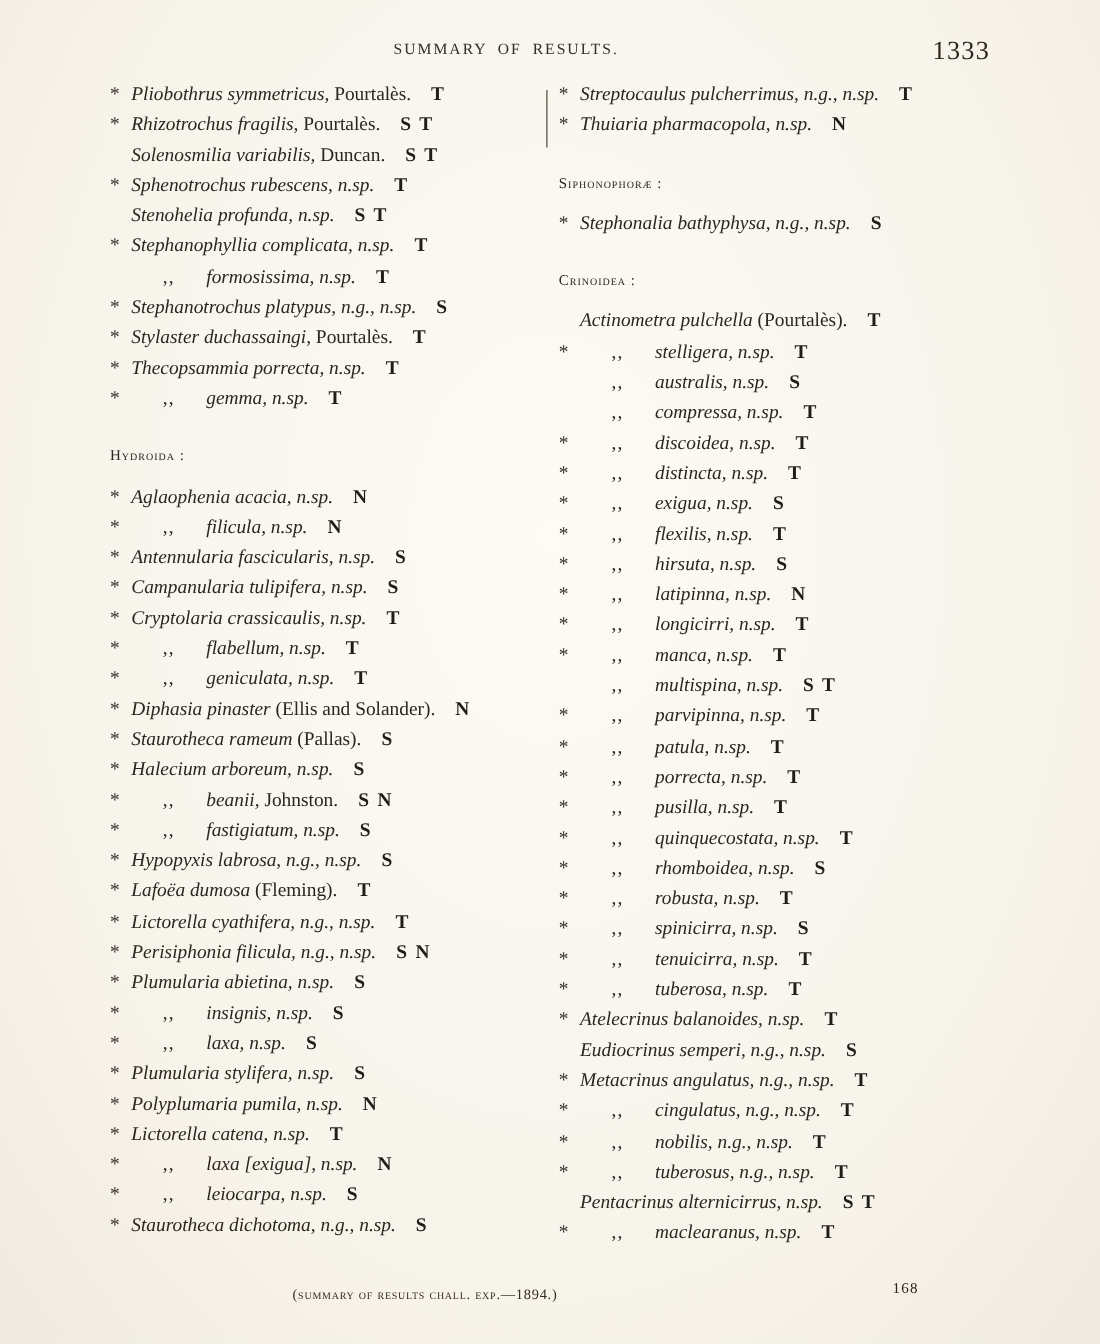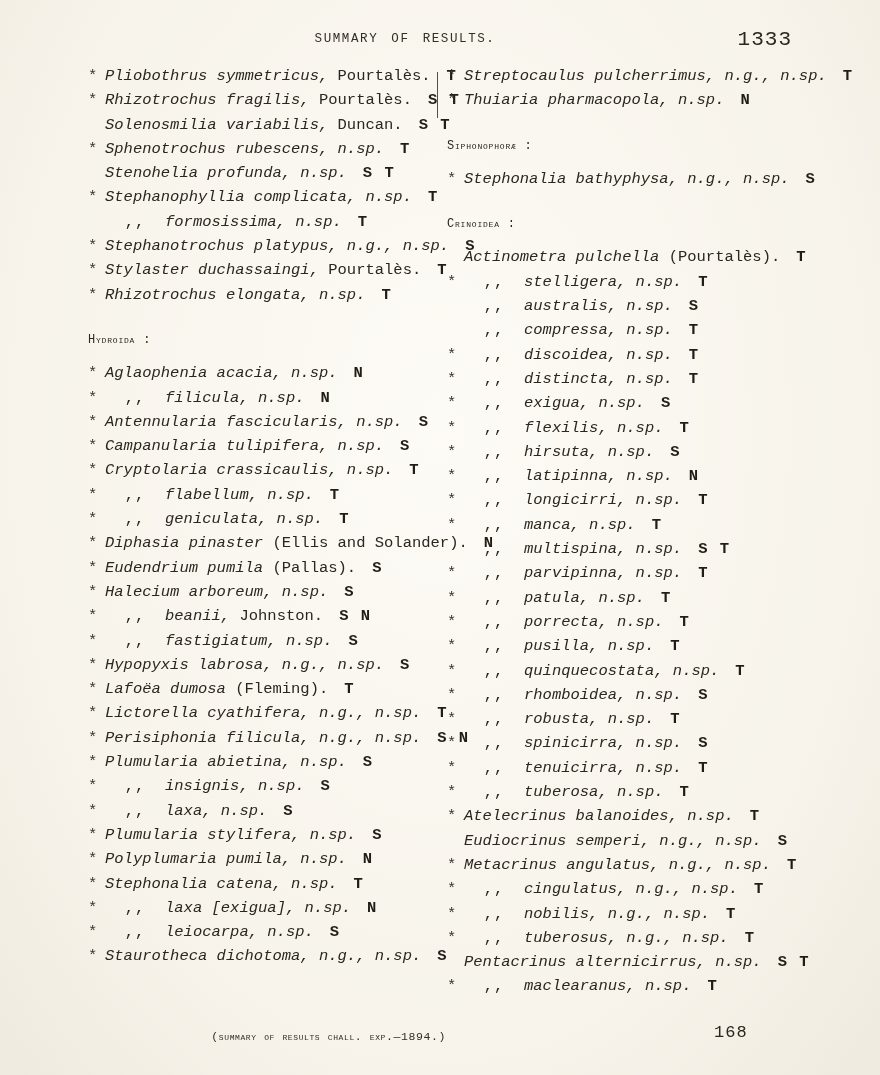--- a/index.html
+++ b/index.html
@@ -2,21 +2,21 @@
 <html><head>
 <meta charset="utf-8">
 <style>
   html,body{margin:0;padding:0;background:#e8e4da;}
   .page{
     position:relative;
     width:880px;height:1075px;
     margin:0 auto;
     background:#fbf8f2;
     background-image:radial-gradient(ellipse at 50% 40%, #fdfbf6 0%, #f7f3ea 70%, #efeadf 100%);
-    font-family:Liberation Mono, monospace;
+    font-family:Liberation Serif, serif;
     color:#2b261e;
     overflow:hidden;
   }
   .running-head{
     position:absolute;top:32px;left:0;width:810px;
     text-align:center;
     font-size:12.5px;letter-spacing:1.6px;word-spacing:4px;
     color:#332d24;
   }
   .page-number{
@@ -55,21 +55,21 @@
   }
   .footer-line{
     position:absolute;top:1030px;left:88px;width:358px;
     text-align:right;
     font-variant:small-caps;
     font-size:11.5px;letter-spacing:0.6px;
     color:#332d24;
   }
   .footer-page{
     position:absolute;top:1023px;left:714px;
-    font-size:17px;letter-spacing:1px;
+    font-size:12px;letter-spacing:1px;
   }
 </style>
 </head>
 <body>
 
 <div class="page">
 
   <div class="running-head">SUMMARY OF RESULTS.</div>
 
   <div class="page-number">1333</div>
@@ -79,44 +79,45 @@
   <div class="col col-left">
       <div class="row"><span class="star">*</span><span class="name">Pliobothrus symmetricus,</span><span class="tail"> Pourtalès.</span><span class="codes">T</span></div>
       <div class="row"><span class="star">*</span><span class="name">Rhizotrochus fragilis,</span><span class="tail"> Pourtalès.</span><span class="codes">S T</span></div>
       <div class="row"><span class="star"></span><span class="name">Solenosmilia variabilis,</span><span class="tail"> Duncan.</span><span class="codes">S T</span></div>
       <div class="row"><span class="star">*</span><span class="name">Sphenotrochus rubescens, n.sp.</span><span class="codes">T</span></div>
       <div class="row"><span class="star"></span><span class="name">Stenohelia profunda, n.sp.</span><span class="codes">S T</span></div>
       <div class="row"><span class="star">*</span><span class="name">Stephanophyllia complicata, n.sp.</span><span class="codes">T</span></div>
       <div class="row"><span class="star"></span><span class="ditto">,,</span><span class="name">formosissima, n.sp.</span><span class="codes">T</span></div>
       <div class="row"><span class="star">*</span><span class="name">Stephanotrochus platypus, n.g., n.sp.</span><span class="codes">S</span></div>
       <div class="row"><span class="star">*</span><span class="name">Stylaster duchassaingi,</span><span class="tail"> Pourtalès.</span><span class="codes">T</span></div>
-      <div class="row"><span class="star">*</span><span class="name">Rhizotrochus elongata, n.sp.</span><span class="codes">T</span></div>
+      <div class="row"><span class="star">*</span><span class="name">Thecopsammia porrecta, n.sp.</span><span class="codes">T</span></div>
+      <div class="row"><span class="star">*</span><span class="ditto">,,</span><span class="name">gemma, n.sp.</span><span class="codes">T</span></div>
       <div class="heading">Hydroida :</div>
       <div class="row"><span class="star">*</span><span class="name">Aglaophenia acacia, n.sp.</span><span class="codes">N</span></div>
       <div class="row"><span class="star">*</span><span class="ditto">,,</span><span class="name">filicula, n.sp.</span><span class="codes">N</span></div>
       <div class="row"><span class="star">*</span><span class="name">Antennularia fascicularis, n.sp.</span><span class="codes">S</span></div>
       <div class="row"><span class="star">*</span><span class="name">Campanularia tulipifera, n.sp.</span><span class="codes">S</span></div>
       <div class="row"><span class="star">*</span><span class="name">Cryptolaria crassicaulis, n.sp.</span><span class="codes">T</span></div>
       <div class="row"><span class="star">*</span><span class="ditto">,,</span><span class="name">flabellum, n.sp.</span><span class="codes">T</span></div>
       <div class="row"><span class="star">*</span><span class="ditto">,,</span><span class="name">geniculata, n.sp.</span><span class="codes">T</span></div>
       <div class="row"><span class="star">*</span><span class="name">Diphasia pinaster</span><span class="tail"> (Ellis and Solander).</span><span class="codes">N</span></div>
-      <div class="row"><span class="star">*</span><span class="name">Eudendrium pumila</span><span class="tail"> (Pallas).</span><span class="codes">S</span></div>
+      <div class="row"><span class="star">*</span><span class="name">Staurotheca rameum</span><span class="tail"> (Pallas).</span><span class="codes">S</span></div>
       <div class="row"><span class="star">*</span><span class="name">Halecium arboreum, n.sp.</span><span class="codes">S</span></div>
       <div class="row"><span class="star">*</span><span class="ditto">,,</span><span class="name">beanii,</span><span class="tail"> Johnston.</span><span class="codes">S N</span></div>
       <div class="row"><span class="star">*</span><span class="ditto">,,</span><span class="name">fastigiatum, n.sp.</span><span class="codes">S</span></div>
       <div class="row"><span class="star">*</span><span class="name">Hypopyxis labrosa, n.g., n.sp.</span><span class="codes">S</span></div>
       <div class="row"><span class="star">*</span><span class="name">Lafoëa dumosa</span><span class="tail"> (Fleming).</span><span class="codes">T</span></div>
       <div class="row"><span class="star">*</span><span class="name">Lictorella cyathifera, n.g., n.sp.</span><span class="codes">T</span></div>
       <div class="row"><span class="star">*</span><span class="name">Perisiphonia filicula, n.g., n.sp.</span><span class="codes">S N</span></div>
       <div class="row"><span class="star">*</span><span class="name">Plumularia abietina, n.sp.</span><span class="codes">S</span></div>
       <div class="row"><span class="star">*</span><span class="ditto">,,</span><span class="name">insignis, n.sp.</span><span class="codes">S</span></div>
       <div class="row"><span class="star">*</span><span class="ditto">,,</span><span class="name">laxa, n.sp.</span><span class="codes">S</span></div>
       <div class="row"><span class="star">*</span><span class="name">Plumularia stylifera, n.sp.</span><span class="codes">S</span></div>
       <div class="row"><span class="star">*</span><span class="name">Polyplumaria pumila, n.sp.</span><span class="codes">N</span></div>
-      <div class="row"><span class="star">*</span><span class="name">Stephonalia catena, n.sp.</span><span class="codes">T</span></div>
+      <div class="row"><span class="star">*</span><span class="name">Lictorella catena, n.sp.</span><span class="codes">T</span></div>
       <div class="row"><span class="star">*</span><span class="ditto">,,</span><span class="name">laxa [exigua], n.sp.</span><span class="codes">N</span></div>
       <div class="row"><span class="star">*</span><span class="ditto">,,</span><span class="name">leiocarpa, n.sp.</span><span class="codes">S</span></div>
       <div class="row"><span class="star">*</span><span class="name">Staurotheca dichotoma, n.g., n.sp.</span><span class="codes">S</span></div>
     </div>
 
   <div class="col col-right">
       <div class="row"><span class="star">*</span><span class="name">Streptocaulus pulcherrimus, n.g., n.sp.</span><span class="codes">T</span></div>
       <div class="row"><span class="star">*</span><span class="name">Thuiaria pharmacopola, n.sp.</span><span class="codes">N</span></div>
       <div class="heading">Siphonophoræ :</div>
       <div class="row"><span class="star">*</span><span class="name">Stephonalia bathyphysa, n.g., n.sp.</span><span class="codes">S</span></div>

